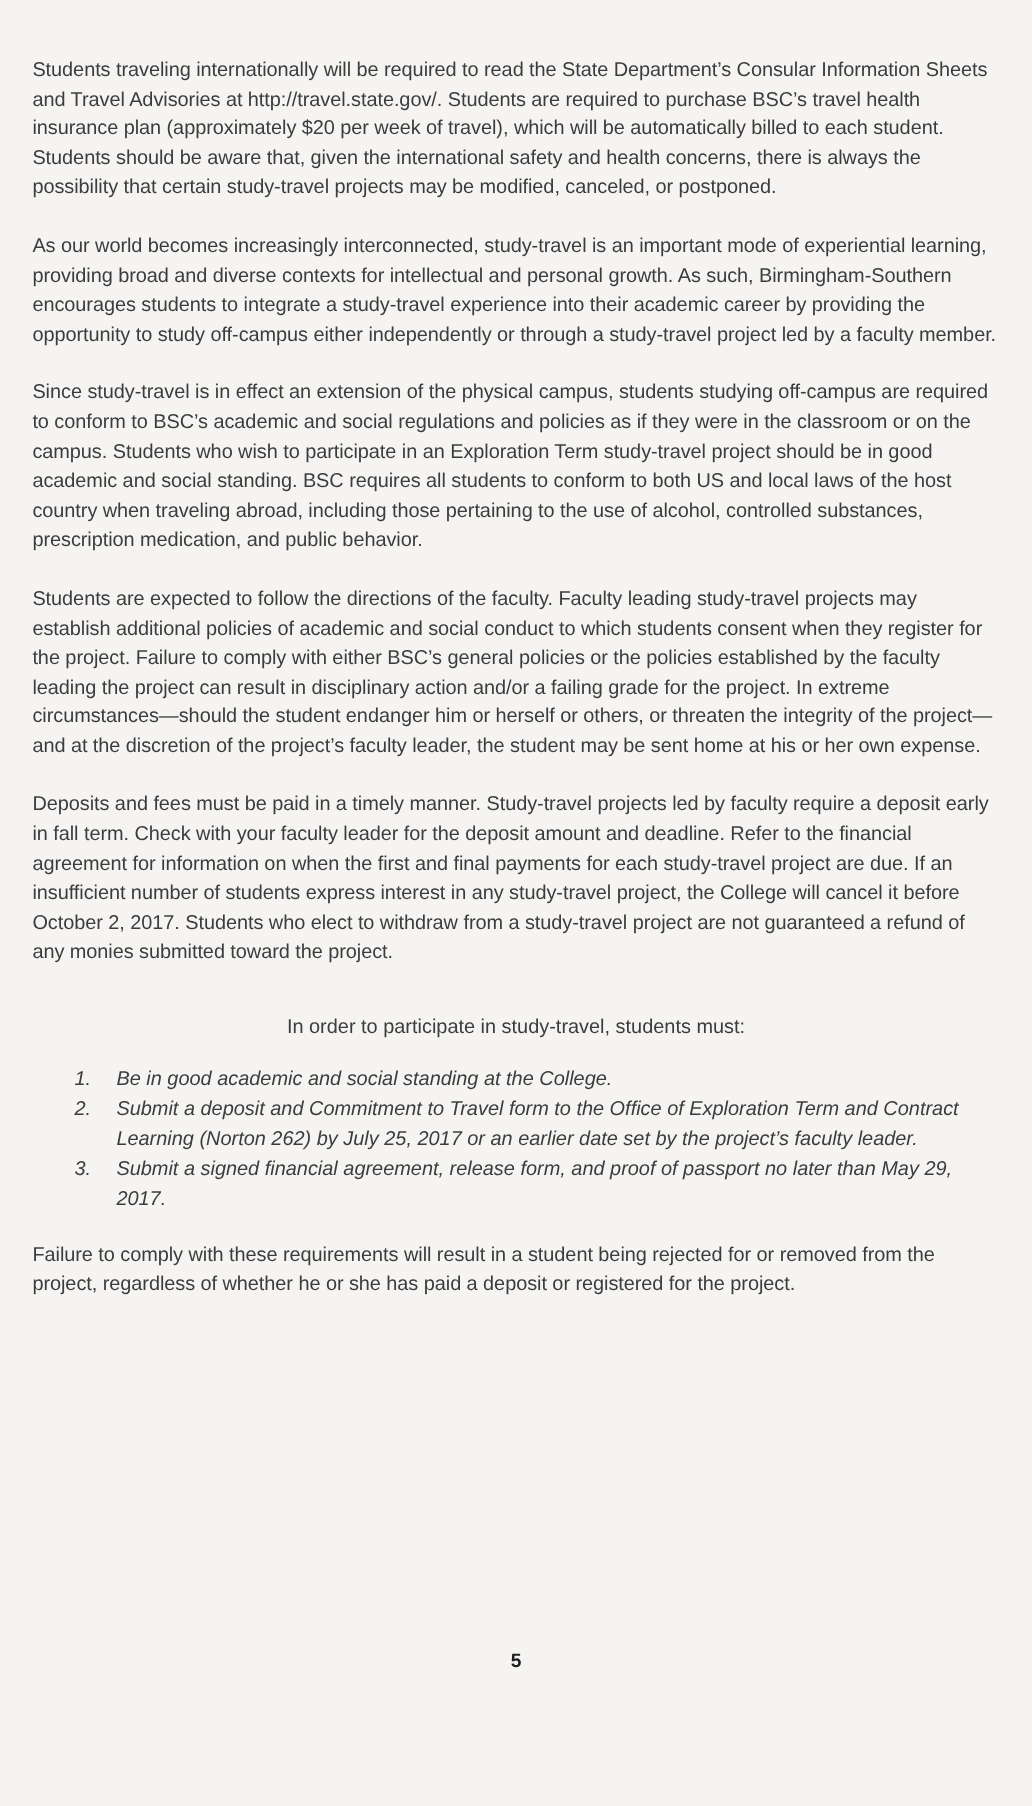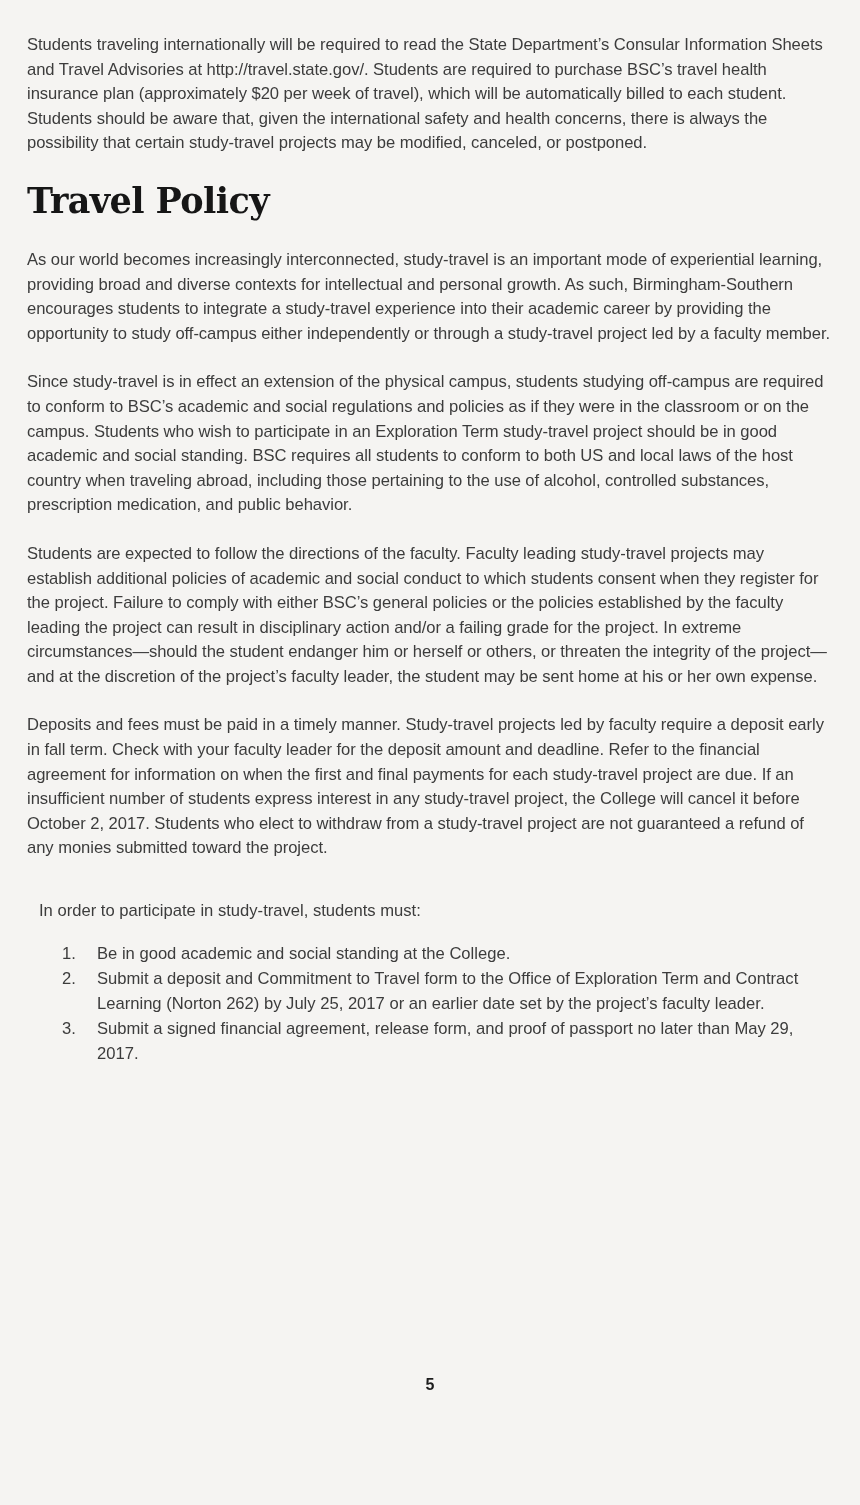--- a/index.html
+++ b/index.html
@@ -15,21 +15,21 @@
     overflow: hidden;
   }
   .page {
     position: relative;
     width: 860px;
     height: 1505px;
     box-sizing: border-box;
     padding: 0 27px;
   }
   .content {
-    padding-top: 33px;
+    padding-top: 46px;
   }
   p.body-para {
     margin: 0 0 24px 0;
     font-size: 16.6px;
     line-height: 24.6px;
     color: #3c3c3c;
     letter-spacing: -0.05px;
     font-stretch: semi-condensed;
     text-align: left;
     max-width: 808px;
@@ -40,40 +40,42 @@
   h1.section-heading {
     font-family: "DejaVu Serif", "Liberation Serif", serif;
     font-size: 35px;
     line-height: 42px;
     font-weight: bold;
     color: #161616;
     margin: 22px 0 26px 0;
     letter-spacing: -0.6px;
   }
   .intro-line {
-    margin: 0 0 8px 12px;
+    margin: 0 0 8px 0;
     font-size: 16.6px;
     line-height: 24.6px;
     color: #3c3c3c;
+    text-align: center;
   }
   ol.requirements {
     margin: 18px 0 22px 0;
     padding: 0;
     list-style: none;
     counter-reset: req;
   }
   ol.requirements > li {
     counter-increment: req;
     position: relative;
     padding-left: 70px;
     font-size: 16.6px;
     line-height: 24.6px;
     color: #3c3c3c;
     margin-bottom: 1px;
     max-width: 740px;
+    font-style: italic;
   }
   ol.requirements > li::before {
     content: counter(req) ".";
     position: absolute;
     left: 35px;
     top: 0;
     width: 22px;
     text-align: left;
     color: #3c3c3c;
     font-size: 16.6px;
@@ -91,35 +93,35 @@
   }
 </style>
 </head>
 <body>
 
 <div class="page">
   <div class="content">
 
     <p class="body-para">Students traveling internationally will be required to read the State Department’s Consular Information Sheets and Travel Advisories at http://travel.state.gov/. Students are required to purchase BSC’s travel health insurance plan (approximately $20 per week of travel), which will be automatically billed to each student. Students should be aware that, given the international safety and health concerns, there is always the possibility that certain study-travel projects may be modified, canceled, or postponed.</p>
 
-    <h1 class="section-heading">Travel Policy</h1>
 
     <p class="body-para">As our world becomes increasingly interconnected, study-travel is an important mode of experiential learning, providing broad and diverse contexts for intellectual and personal growth. As such, Birmingham-Southern encourages students to integrate a study-travel experience into their academic career by providing the opportunity to study off-campus either independently or through a study-travel project led by a faculty member.</p>
 
     <p class="body-para">Since study-travel is in effect an extension of the physical campus, students studying off-campus are required to conform to BSC’s academic and social regulations and policies as if they were in the classroom or on the campus. Students who wish to participate in an Exploration Term study-travel project should be in good academic and social standing. BSC requires all students to conform to both US and local laws of the host country when traveling abroad, including those pertaining to the use of alcohol, controlled substances, prescription medication, and public behavior.</p>
 
     <p class="body-para">Students are expected to follow the directions of the faculty. Faculty leading study-travel projects may establish additional policies of academic and social conduct to which students consent when they register for the project. Failure to comply with either BSC’s general policies or the policies established by the faculty leading the project can result in disciplinary action and/or a failing grade for the project. In extreme circumstances—should the student endanger him or herself or others, or threaten the integrity of the project—and at the discretion of the project’s faculty leader, the student may be sent home at his or her own expense.</p>
 
     <p class="body-para tight">Deposits and fees must be paid in a timely manner. Study-travel projects led by faculty require a deposit early in fall term. Check with your faculty leader for the deposit amount and deadline. Refer to the financial agreement for information on when the first and final payments for each study-travel project are due. If an insufficient number of students express interest in any study-travel project, the College will cancel it before October 2, 2017. Students who elect to withdraw from a study-travel project are not guaranteed a refund of any monies submitted toward the project.</p>
 
     <p class="intro-line">In order to participate in study-travel, students must:</p>
 
     <ol class="requirements">
       <li>Be in good academic and social standing at the College.</li>
       <li>Submit a deposit and Commitment to Travel form to the Office of Exploration Term and Contract Learning (Norton 262) by July 25, 2017 or an earlier date set by the project’s faculty leader.</li>
       <li>Submit a signed financial agreement, release form, and proof of passport no later than May 29, 2017.</li>
     </ol>
 
+    <p class="body-para">Failure to comply with these requirements will result in a student being rejected for or removed from the project, regardless of whether he or she has paid a deposit or registered for the project.</p>
 
   </div>
 
   <div class="page-number">5</div>
 </div>
 
 </body></html>

